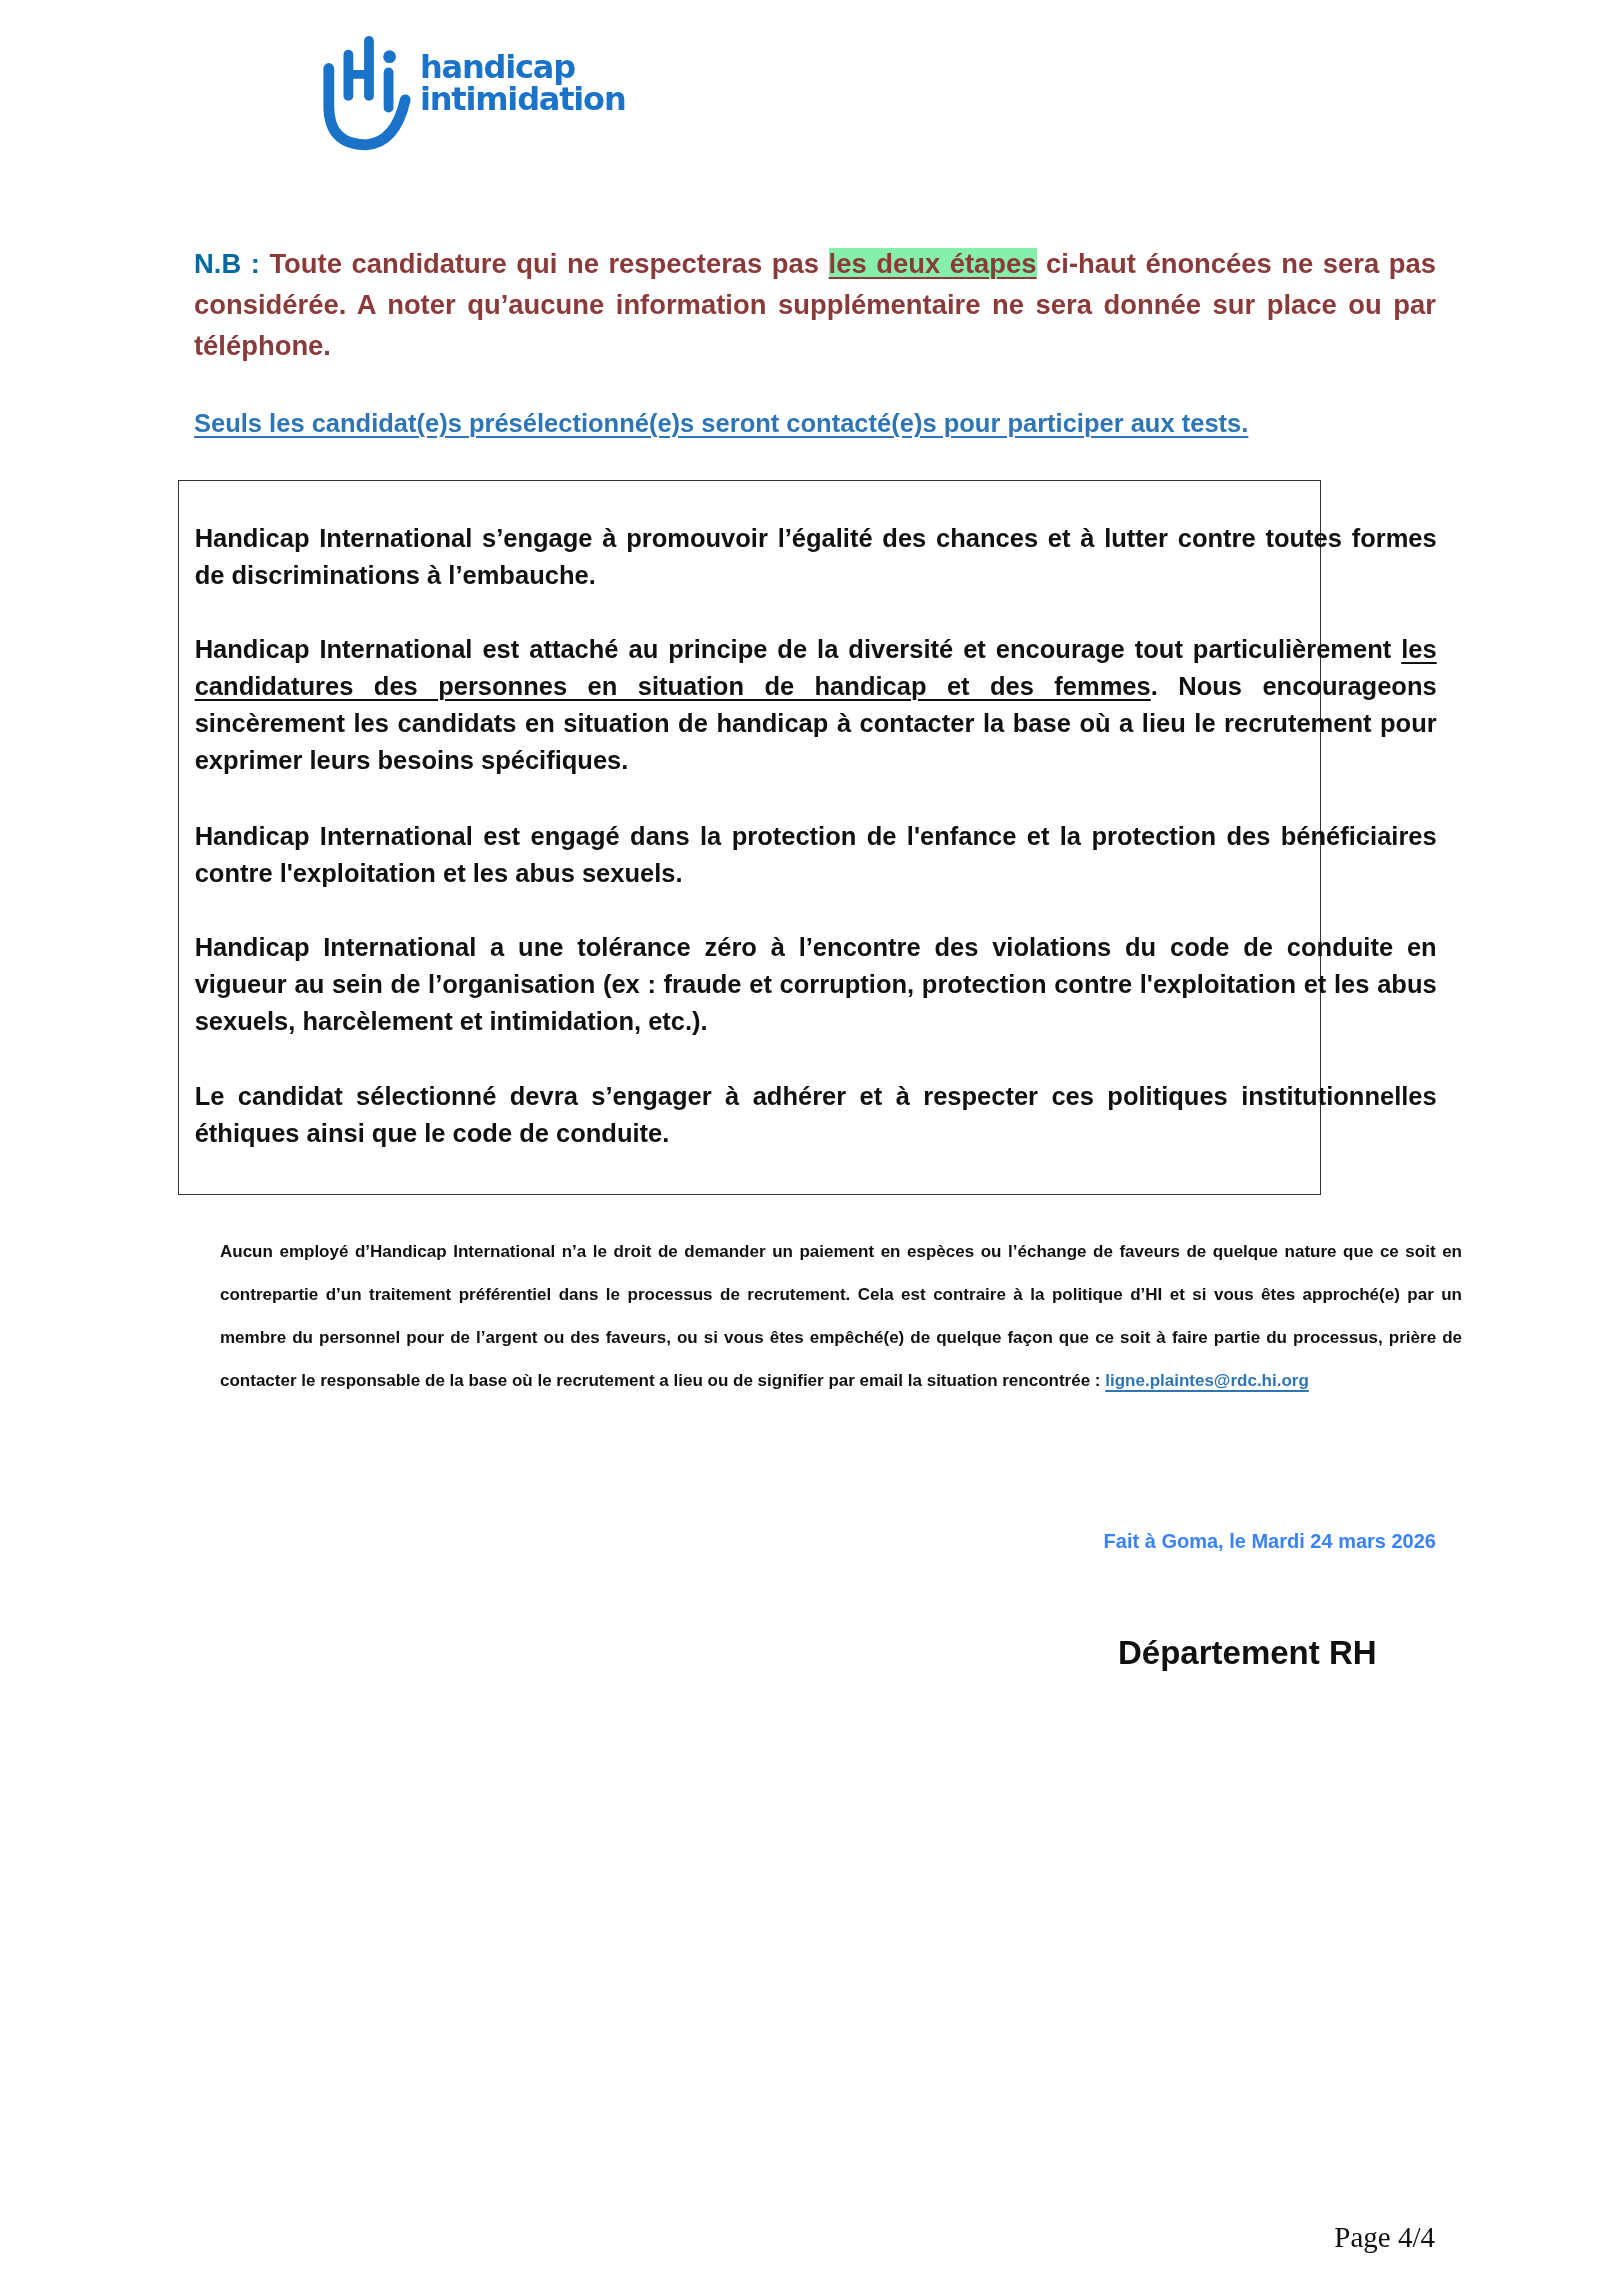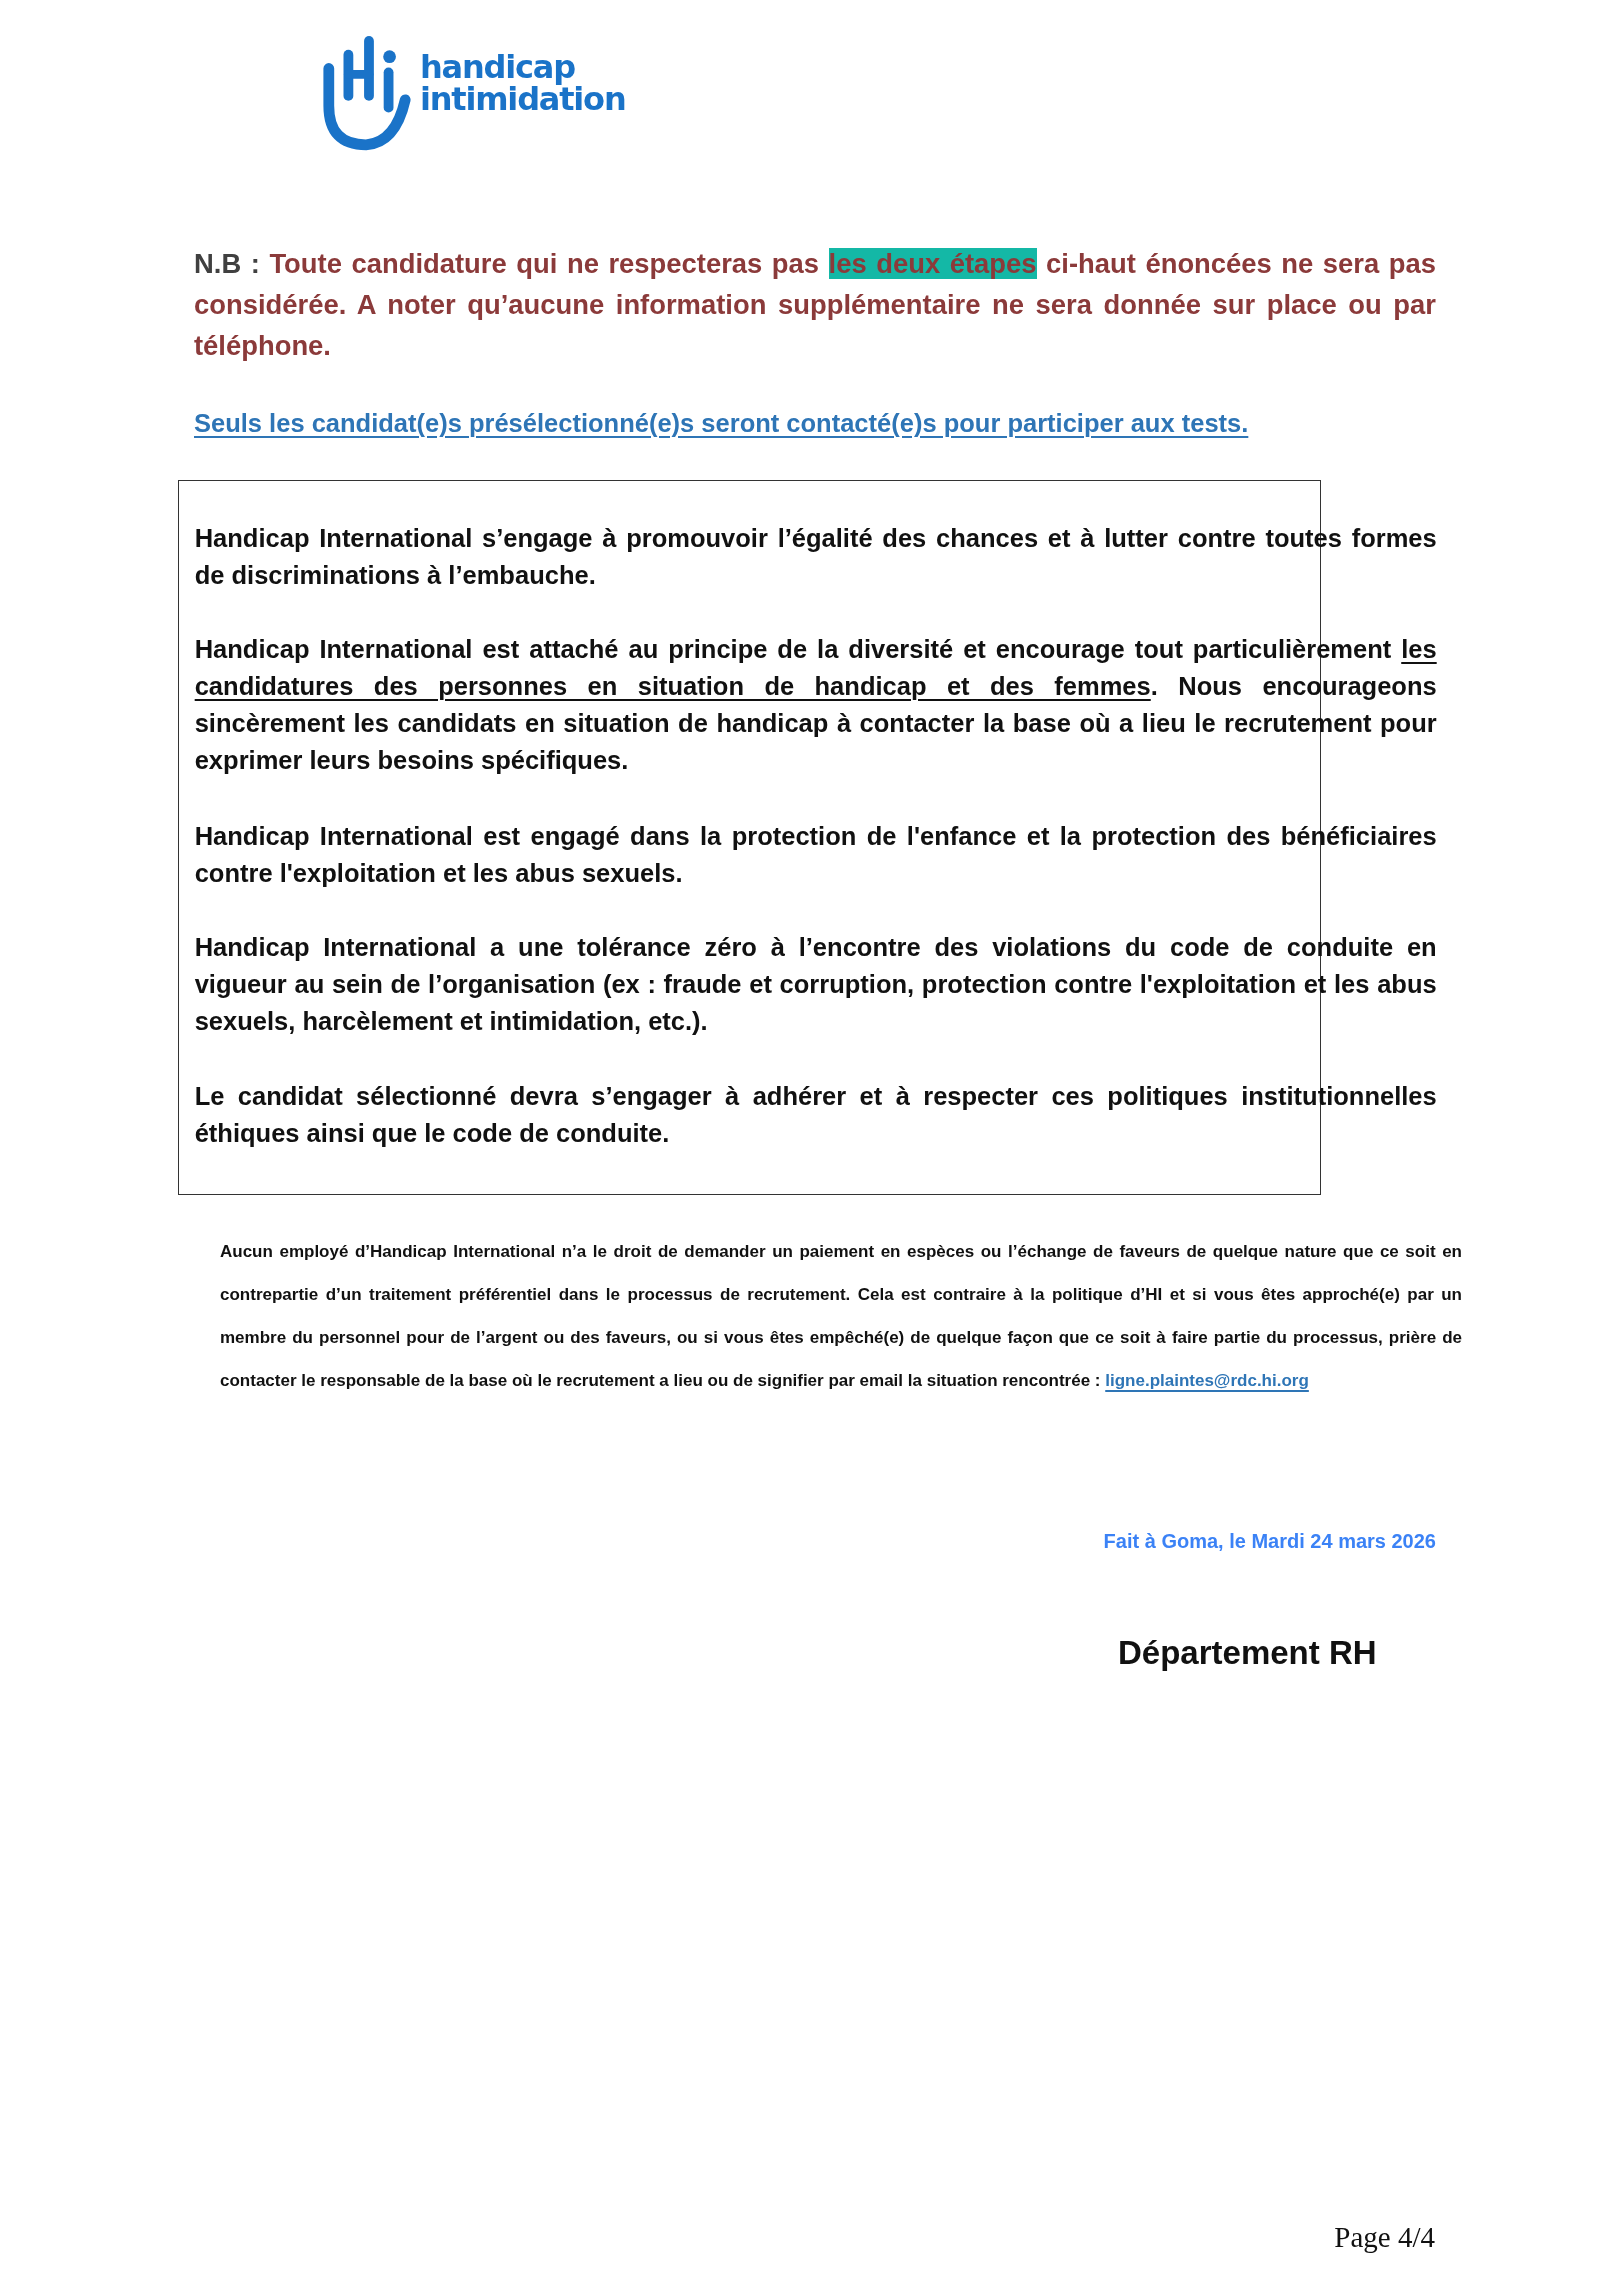--- a/index.html
+++ b/index.html
@@ -42,23 +42,24 @@
       width: 1242px;
     }
     .nb {
       top: 243px;
       font-size: 27.4px;
       line-height: 41px;
       font-weight: bold;
       text-align: justify;
       color: #8b3a3a;
     }
-    .nb .nb-label { color: #404040; }
+    .nb .nb-label { color: #0369a1; }
     .nb .highlight {
-      background: #14b8a6;
+      background: #86efac;
+      text-decoration: underline;
       text-decoration-thickness: 2px;
       text-underline-offset: 3.9px;
     }
     .shortlist {
       top: 406px;
       font-size: 25.5px;
       line-height: 35px;
       font-weight: bold;
       color: #2e75b6;
       text-decoration: underline;

